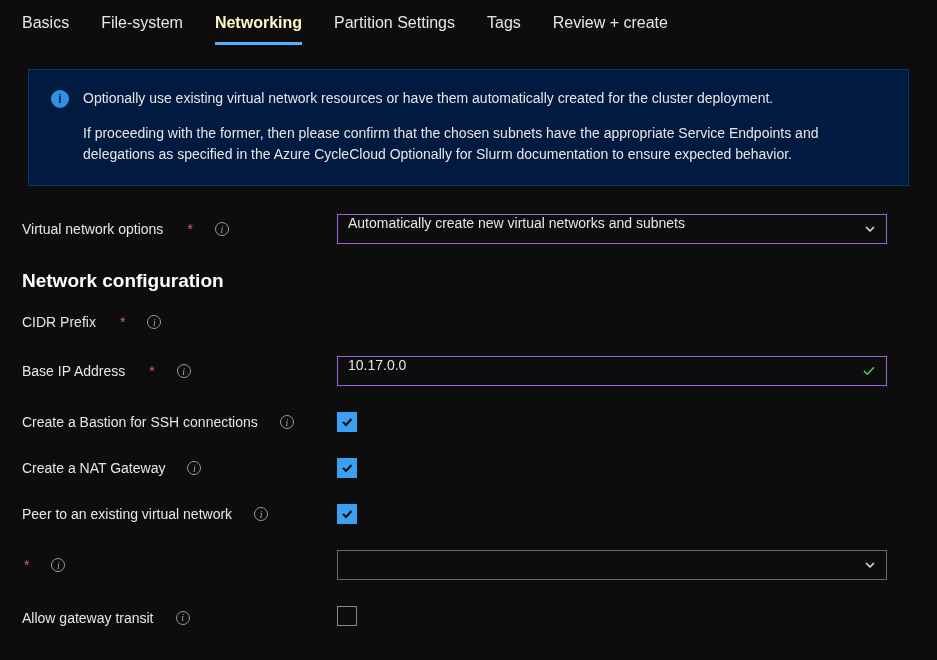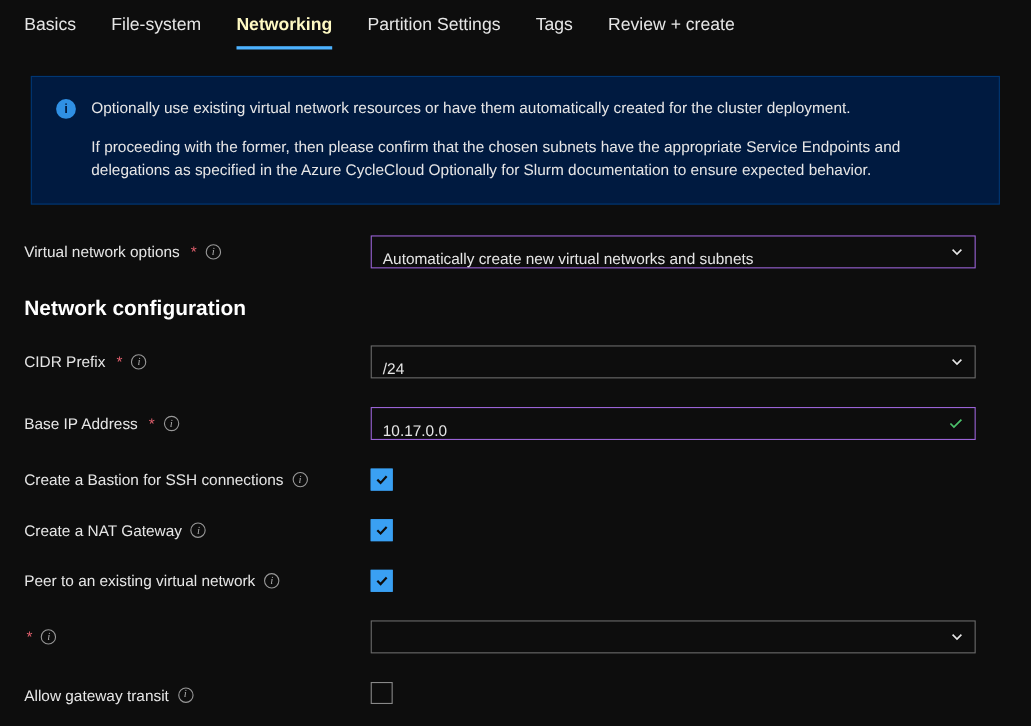--- a/index.html
+++ b/index.html
@@ -54,41 +54,41 @@
   .info-text p:last-child { margin-bottom: 0; }
   .form-row {
     display: flex;
     align-items: center;
     margin-bottom: 26px;
   }
   .form-row .label-col {
     width: 315px;
     display: flex;
     align-items: center;
-    gap: 8px;
+    gap: 22px;
     color: #e6e6e6;
   }
   .req { color: #e05f6d; margin-left: 2px; }
   .info-glyph {
     width: 14px; height: 14px; border: 1px solid #999; border-radius: 50%;
     display: inline-flex; align-items: center; justify-content: center;
     font-size: 10px; color: #aaa; font-style: italic; font-family: Georgia, serif;
     flex: 0 0 14px;
   }
   .control-col { flex: 1; max-width: 550px; }
   .select, .textbox {
     width: 100%;
     height: 30px;
     background: #0d0d0d;
     border: 1px solid #6b6b6b;
     color: #e6e6e6;
     padding: 0 34px 0 10px;
     font-size: 14px;
     display: flex;
-    align-items: flex-end;
+    align-items: flex-start;
     position: relative;
   }
   .select.accent, .textbox.accent { border-color: #9a63d6; }
   .textbox.valid { border-color: #9a63d6; }
   .select .chevron, .textbox .trail-icon {
     position: absolute; right: 10px; top: 50%; transform: translateY(-50%);
   }
   .chevron svg, .trail-icon svg { display: block; }
   .section-title {
     font-weight: 600;
@@ -149,30 +149,20 @@
 </div>
 
 <div class="section-title">Network configuration</div>
 
 <div class="form-row">
   <div class="label-col">
     <span>CIDR Prefix</span>
     <span class="req">*</span>
     <span class="info-glyph">i</span>
   </div>
-  <div class="control-col">
-    <div class="select">
-      <span>/24</span>
-      <span class="chevron">
-        <svg width="12" height="12" viewBox="0 0 12 12">
-            <path d="M2 4l4 4 4-4" stroke="#e6e6e6" stroke-width="1.5" fill="none"></path>
-          </svg>
-      </span>
-    </div>
-  </div>
 </div>
 
 <div class="form-row">
   <div class="label-col">
     <span>Base IP Address</span>
     <span class="req">*</span>
     <span class="info-glyph">i</span>
   </div>
   <div class="control-col">
     <div class="textbox valid">

